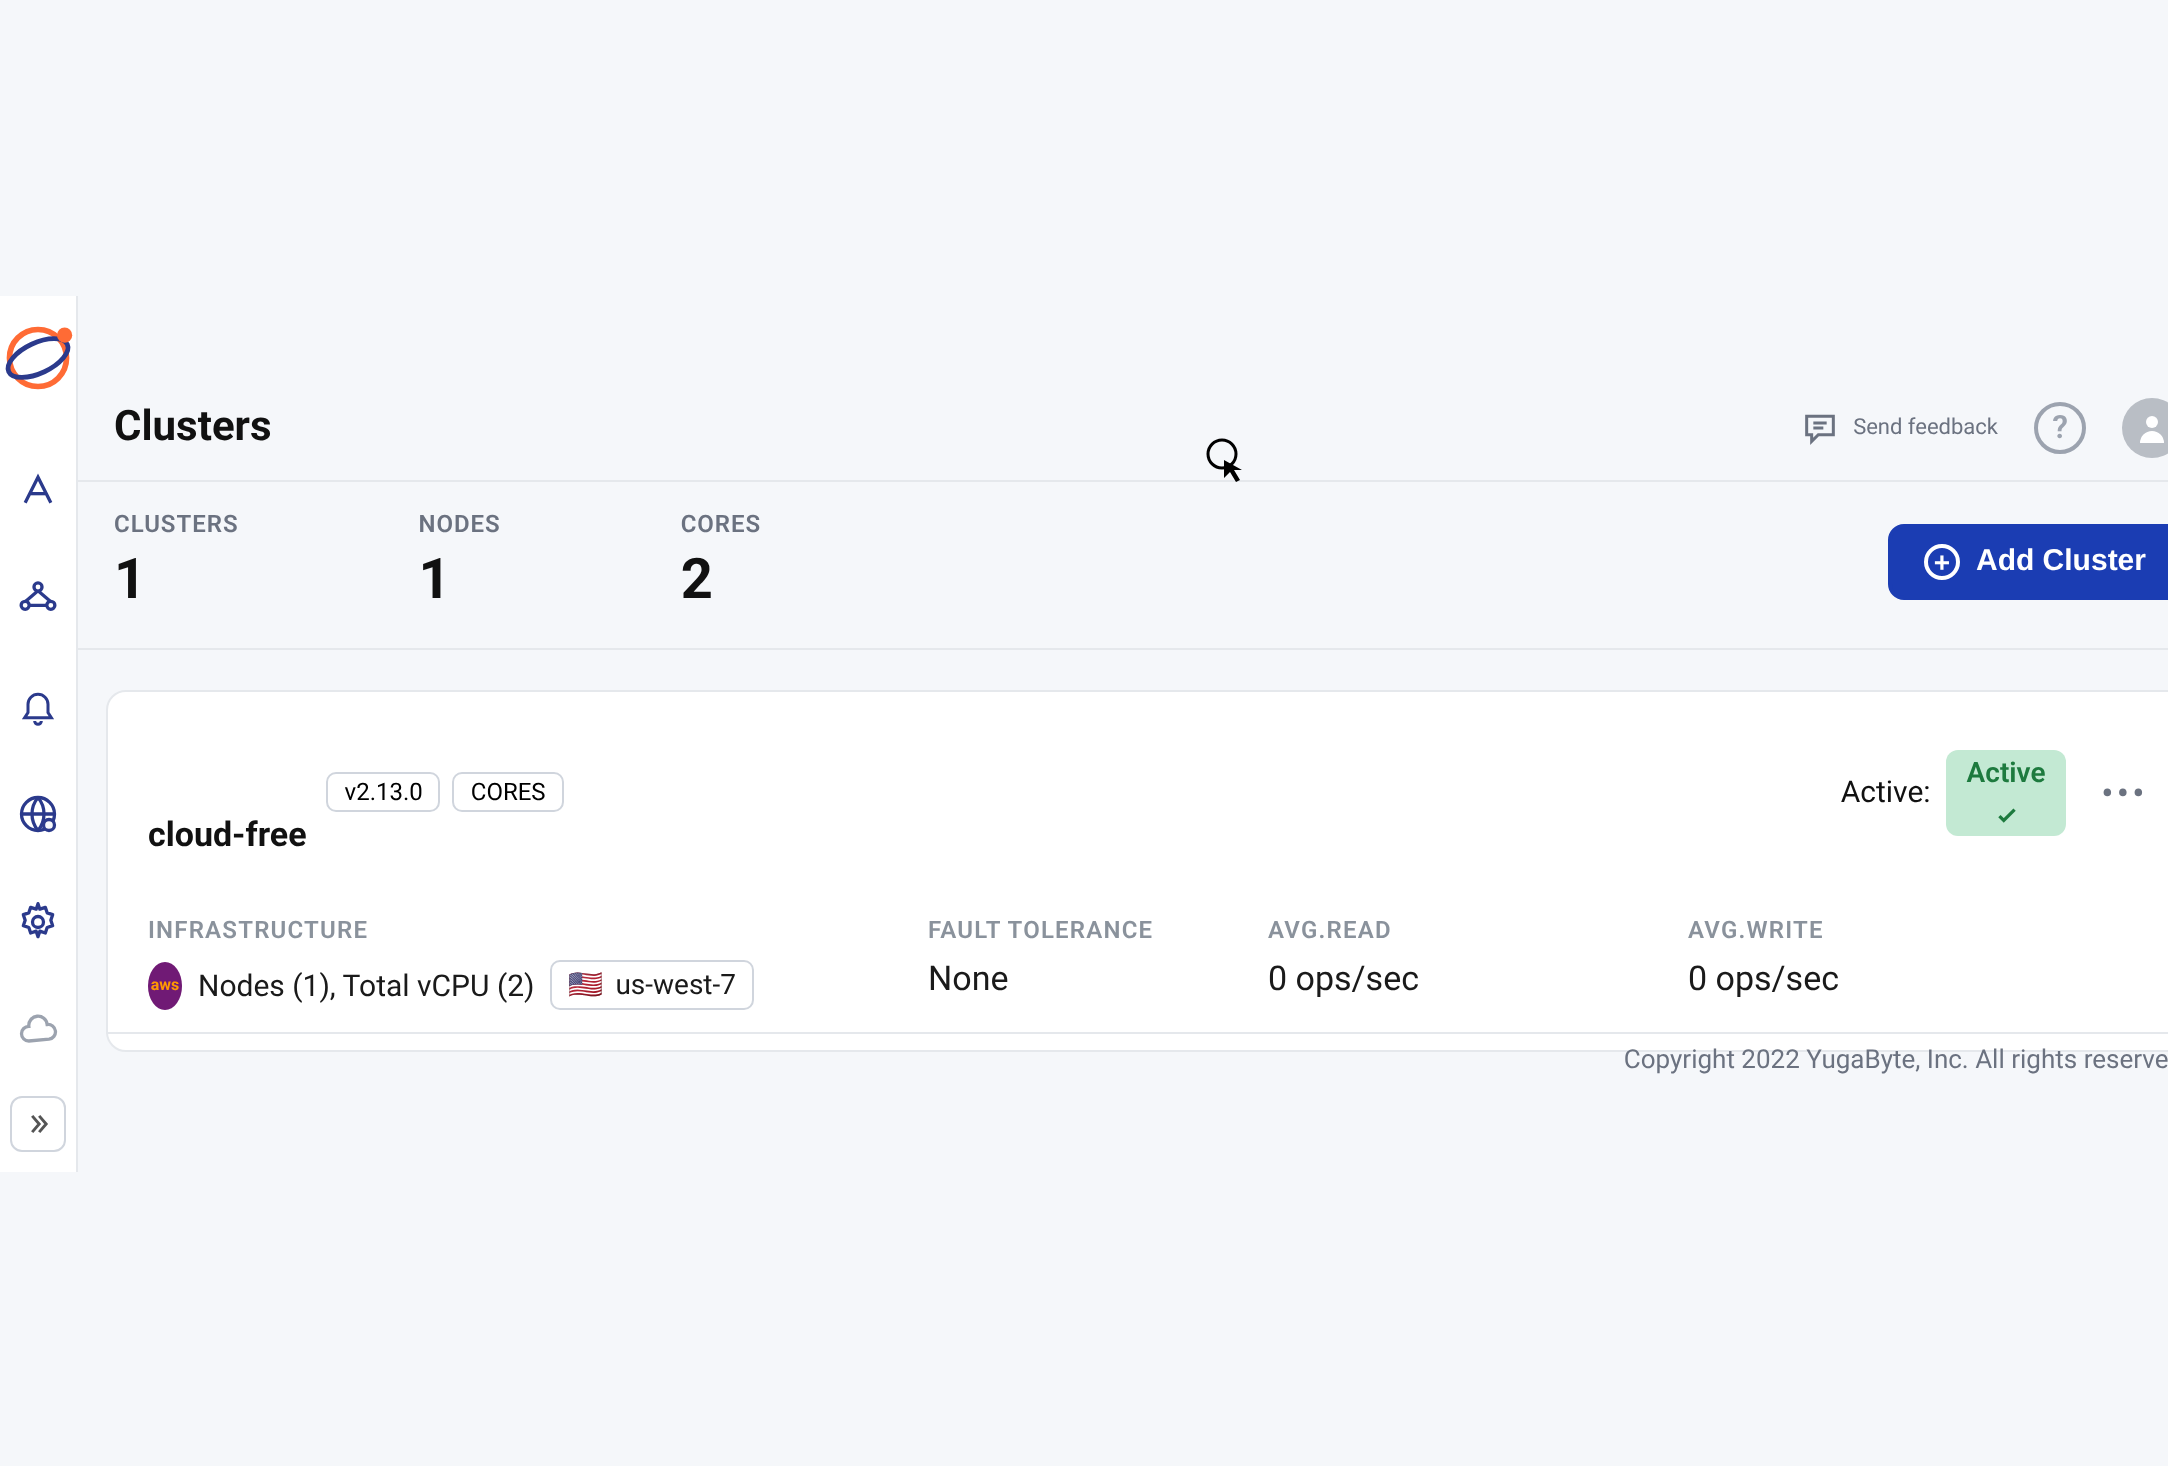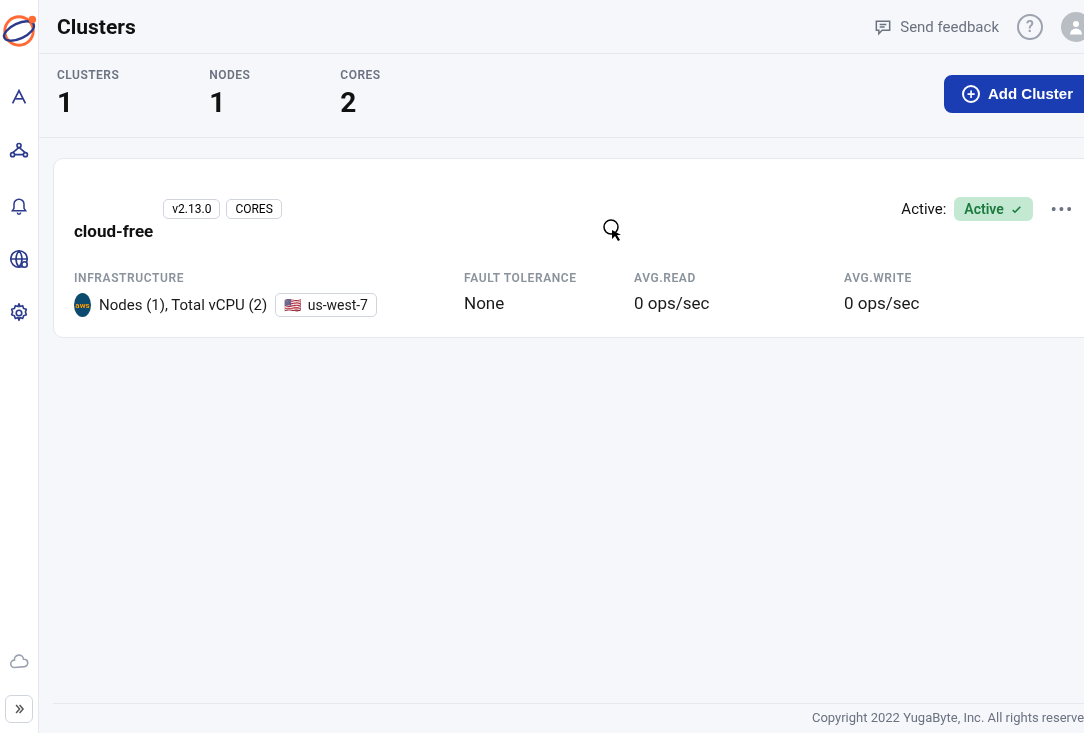--- a/index.html
+++ b/index.html
@@ -4,21 +4,21 @@
 <style>
   * { box-sizing: border-box; margin: 0; padding: 0; }
   body {
     font-family: -apple-system, BlinkMacSystemFont, "Segoe UI", Roboto, Helvetica, Arial, sans-serif;
     background: #f5f7fa;
     color: #1a1a1a;
     width: 1084px;
     height: 733px;
     overflow: hidden;
   }
-  .app { display: flex; height: 100%; }
+  .app { display: flex; height: 100%; align-items: center; }
   .sidebar {
     width: 54px;
     background: #fff;
     border-right: 1px solid #e5e8ec;
     display: flex;
     flex-direction: column;
     align-items: center;
     padding-top: 12px;
   }
   .logo {
@@ -59,21 +59,21 @@
     font-size: 21px;
     font-weight: 700;
     color: #111;
   }
   .top-spacer { flex: 1; }
   .top-action {
     display: flex; align-items: center; gap: 7px;
     color: #6b7280; cursor: pointer;
     margin-left: 18px;
   }
-  .top-action span { font-size: 15px; }
+  .top-action span { font-size: 11px; }
   .help-circle, .user-circle {
     width: 26px; height: 26px; border-radius: 50%;
     border: 2px solid #9ca3af;
     display:flex;align-items:center;justify-content:center;
     color:#9ca3af; font-weight:600;
   }
   .user-circle {
     width: 30px; height: 30px;
     background: #b9bec5; border: none;
   }
@@ -133,21 +133,21 @@
   }
   .card-top-spacer { flex: 1; }
   .status-wrap { display:flex; align-items:center; gap:8px; }
   .status-label { font-size: 15px; color: #111; }
   .status-badge {
     background: #c3e9d3;
     color: #1d7a3e;
     border-radius: 6px;
     padding: 4px 10px;
     font-weight: 600; font-size: 14px;
-    display:flex; align-items:center; gap:6px;
+    display:flex; align-items:center; gap:6px;flex-direction:column;
   }
   .more-dots {
     margin-left: 18px;
     cursor:pointer;
     color:#6b7280;
     letter-spacing: 2px;
     font-weight:700;
   }
   .card-body {
     display: grid;
@@ -157,21 +157,21 @@
     align-items: start;
   }
   .col-label {
     font-size: 12px; letter-spacing: .05em;
     color: #8a929c; font-weight: 600;
     margin-bottom: 8px;
   }
   .infra-row { display:flex; align-items:center; gap:8px; font-size:15px; }
   .aws-badge {
     width:17px; height:24px; border-radius:50%;
-    background:#0c4a6e; color:#ff9900;
+    background:#701a75; color:#ff9900;
     display:flex;align-items:center;justify-content:center;
     font-size:8px; font-weight:700;
   }
   .region-pill {
     border: 1px solid #d0d5dd;
     border-radius: 5px;
     padding: 3px 8px;
     font-size: 14px;
     display:flex; align-items:center; gap:6px;
   }

